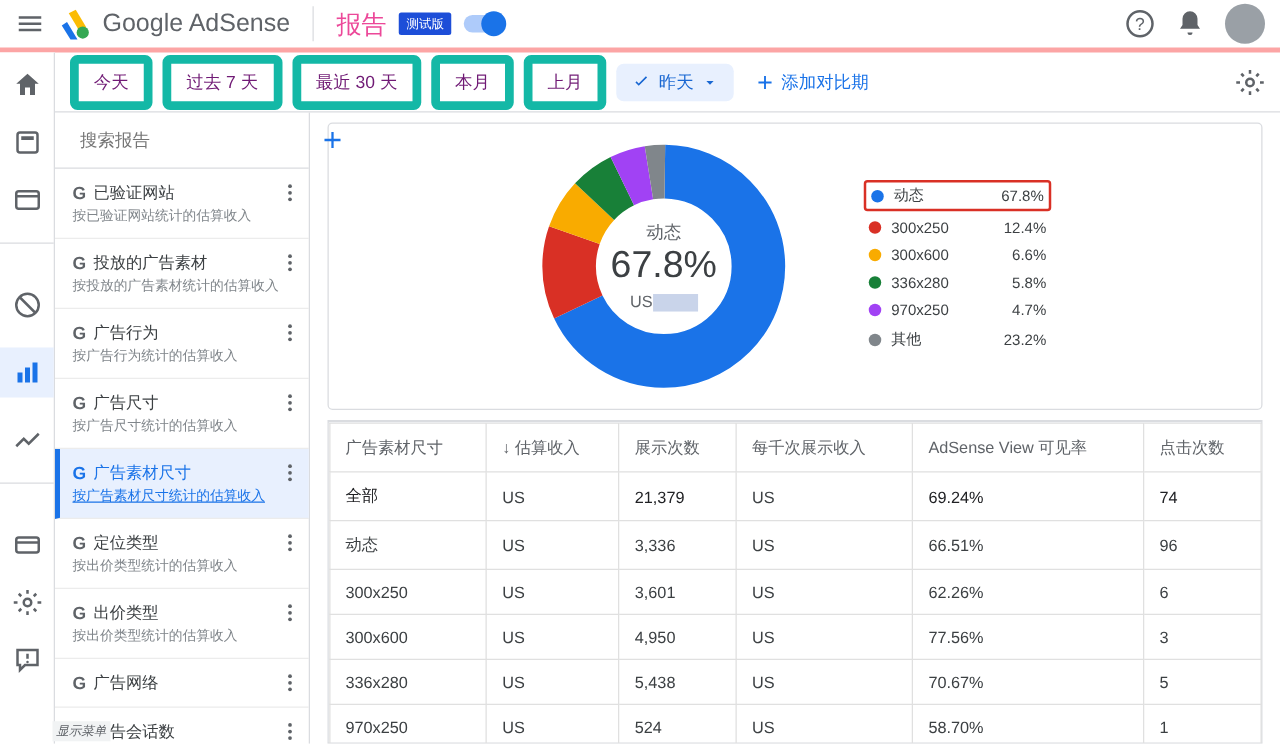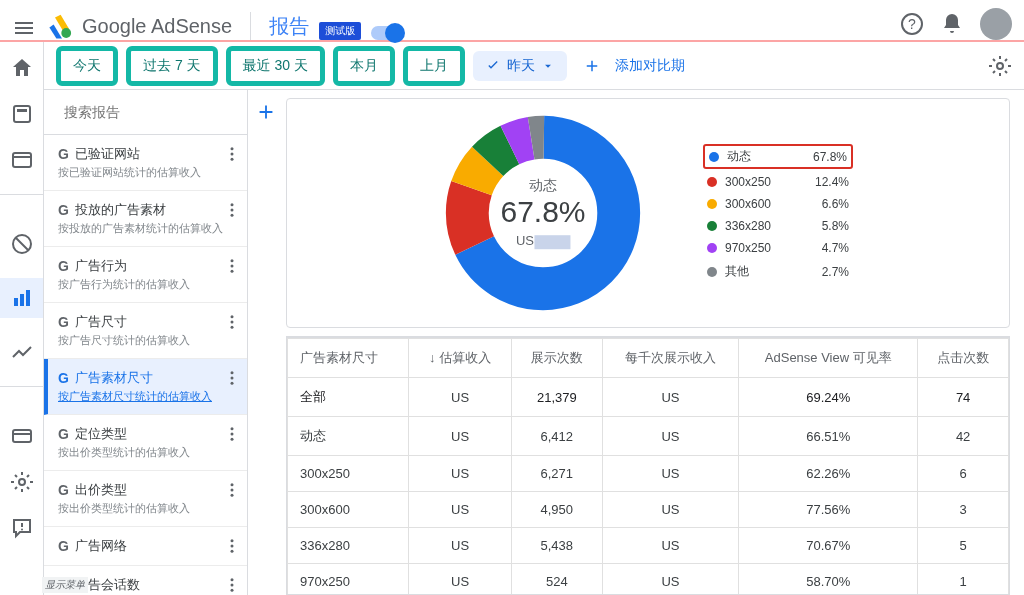--- a/index.html
+++ b/index.html
@@ -1,50 +1,50 @@
 <!DOCTYPE html>
 <html><head>
 <meta charset="utf-8">
 <style>
 * { margin: 0; padding: 0; box-sizing: border-box; font-family: Arial, "Microsoft YaHei", sans-serif; }
 body { background: #fff; color: #3c4043; overflow: hidden; }
 
 
-.header { height: 42px; display: flex; align-items: flex-end; padding: 0 12px; border-bottom: 2px solid #fca5a5; }
+.header { height: 42px; display: flex; align-items: center; padding: 0 12px; border-bottom: 4px solid #fca5a5; }
 .menu-icon { width: 24px; height: 24px; cursor: pointer; margin-right: 12px; }
 .logo { display: flex; align-items: center; gap: 6px; }
 .logo-mark { width: 28px; height: 28px; }
 .logo-text { font-size: 20px; color: #5f6368; }
 .divider-v { width: 1px; height: 28px; background: #dadce0; margin: 0 18px; }
-.page-title { font-size: 20px; color: #3b82f6; margin-right: 10px; }
+.page-title { font-size: 20px; color: #ec4899; margin-right: 10px; }
 .beta-badge { background: #1d4ed8; color: #fff; font-size: 10px; padding: 2px 6px; border-radius: 2px; margin-right: 10px; }
 .toggle { width: 32px; height: 14px; background: #aecbfa; border-radius: 10px; position: relative; }
 .toggle::after { content: ''; position: absolute; right: -2px; top: -3px; width: 20px; height: 20px; background: #1a73e8; border-radius: 50%; }
 .header-right { margin-left: auto; display: flex; align-items: center; gap: 16px; }
 .header-icon { width: 24px; height: 24px; cursor: pointer; fill: #5f6368; }
 .avatar { width: 32px; height: 32px; border-radius: 50%; background: #9aa0a6; }
 
 
 .layout { display: flex; height: calc(100vh - 42px); }
 .nav-rail { width: 44px; background: #fff; border-right: 1px solid #dadce0; display: flex; flex-direction: column; padding-top: 14px; gap: 22px; align-items: center; }
 .nav-icon { width: 24px; height: 24px; fill: #5f6368; cursor: pointer; }
 .nav-icon.active { fill: #1a73e8; }
 .nav-item.active { background: #e8f0fe; width: 100%; display: flex; justify-content: center; padding: 8px 0; }
 .nav-spacer { height: 16px; border-top: 1px solid #dadce0; width: 100%; }
 
 
 .toolbar { height: 48px; display: flex; align-items: center; padding: 0 12px; gap: 8px; border-bottom: 1px solid #dadce0; }
-.chip { border: 5px solid #14b8a6; border-radius: 6px; padding: 6px 12px; font-size: 14px; color: #0f766e; cursor: pointer; background: #fff; }
+.chip { border: 7px solid #14b8a6; border-radius: 6px; padding: 6px 12px; font-size: 14px; color: #701a75; cursor: pointer; background: #fff; }
 .chip.selected { background: #e8f0fe; color: #1967d2; border: none; display: flex; align-items: center; gap: 6px; }
-.add-compare { display: flex; align-items: center; gap: 14px; color: #1a73e8; font-size: 14px; cursor: pointer; margin-left: 8px; }
+.add-compare { display: flex; align-items: center; gap: 4px; color: #1a73e8; font-size: 14px; cursor: pointer; margin-left: 8px; }
 .settings-btn { margin-left: auto; }
 
 
 .content { flex: 1; display: flex; flex-direction: column; min-width: 0; }
-.main-row { flex: 1; display: flex; min-height: 0; gap: 24px; }
+.main-row { flex: 1; display: flex; min-height: 0; }
 
 
 .reports-panel { width: 204px; border-right: 1px solid #dadce0; display: flex; flex-direction: column; position: relative; }
 .search-row { display: flex; align-items: center; padding: 8px 10px; gap: 10px; border-bottom: 1px solid #dadce0; }
 .search-input { border: none; outline: none; font-size: 14px; flex: 1; }
 .add-btn { width: 28px; height: 28px; border-radius: 50%; display: flex; align-items: center; justify-content: center; color: #1a73e8; cursor: pointer; }
 .reports-list { flex: 1; overflow-y: auto; }
 .report-item { padding: 10px 12px 10px 14px; border-bottom: 1px solid #ececec; position: relative; cursor: pointer; }
 .report-item.selected { background: #e8f0fe; border-left: 4px solid #1a73e8; padding-left: 10px; }
 .report-title { font-size: 13px; color: #3c4043; display: flex; align-items: center; gap: 6px; }
@@ -69,21 +69,21 @@
 .legend { display: flex; flex-direction: column; gap: 4px; width: 150px; }
 .legend-row { display: flex; align-items: center; font-size: 12px; gap: 8px; padding: 2px 4px; }
 .legend-row.hl { border: 2px solid #d93025; border-radius: 3px; }
 .legend-dot { width: 10px; height: 10px; border-radius: 50%; }
 .legend-name { flex: 1; color: #3c4043; }
 .legend-val { color: #3c4043; }
 
 
 .table-wrap { flex: 1; overflow: auto; margin: 0 14px; border: 1px solid #dadce0; border-top: 2px solid #dadce0; }
 table { width: 100%; border-collapse: collapse; font-size: 13px; }
-th, td { border: 1px solid #e0e0e0; padding: 10px 12px; text-align: center; white-space: nowrap; }
+th, td { border: 1px solid #e0e0e0; padding: 10px 12px; text-align: left; white-space: nowrap; }
 th:first-child, td:first-child { text-align: left; }
 th { color: #5f6368; font-weight: normal; background: #fff; }
 .sort-arrow { color: #5f6368; }
 tr.total td { color: #202124; }
 .masked { color: #3c4043; }
 
 svg { display: block; }
 </style>
 </head>
 <body>
@@ -356,21 +356,21 @@
     <span class="legend-val">5.8%</span>
               </div>
               <div class="legend-row">
                 <span class="legend-dot" style="background:#a142f4"></span>
     <span class="legend-name">970x250</span>
     <span class="legend-val">4.7%</span>
               </div>
               <div class="legend-row">
                 <span class="legend-dot" style="background:#80868b"></span>
     <span class="legend-name">其他</span>
-    <span class="legend-val">2.7%</span>
+    <span class="legend-val">23.2%</span>
               </div>
             </div>
         </div>
 
         <div class="table-wrap">
           <table>
             <thead>
               <tr>
                 <th>广告素材尺寸</th>
                 <th><span class="sort-arrow">↓ </span><span>估算收入</span></th>
@@ -385,29 +385,29 @@
     <td>全部</td>
     <td><span class="masked">US</span></td>
     <td>21,379</td>
     <td><span class="masked">US</span></td>
     <td>69.24%</td>
     <td>74</td>
                 </tr>
                 <tr>
     <td>动态</td>
     <td><span class="masked">US</span></td>
-    <td>6,412</td>
+    <td>3,336</td>
     <td><span class="masked">US</span></td>
     <td>66.51%</td>
-    <td>42</td>
+    <td>96</td>
                 </tr>
                 <tr>
     <td>300x250</td>
     <td><span class="masked">US</span></td>
-    <td>6,271</td>
+    <td>3,601</td>
     <td><span class="masked">US</span></td>
     <td>62.26%</td>
     <td>6</td>
                 </tr>
                 <tr>
     <td>300x600</td>
     <td><span class="masked">US</span></td>
     <td>4,950</td>
     <td><span class="masked">US</span></td>
     <td>77.56%</td>

